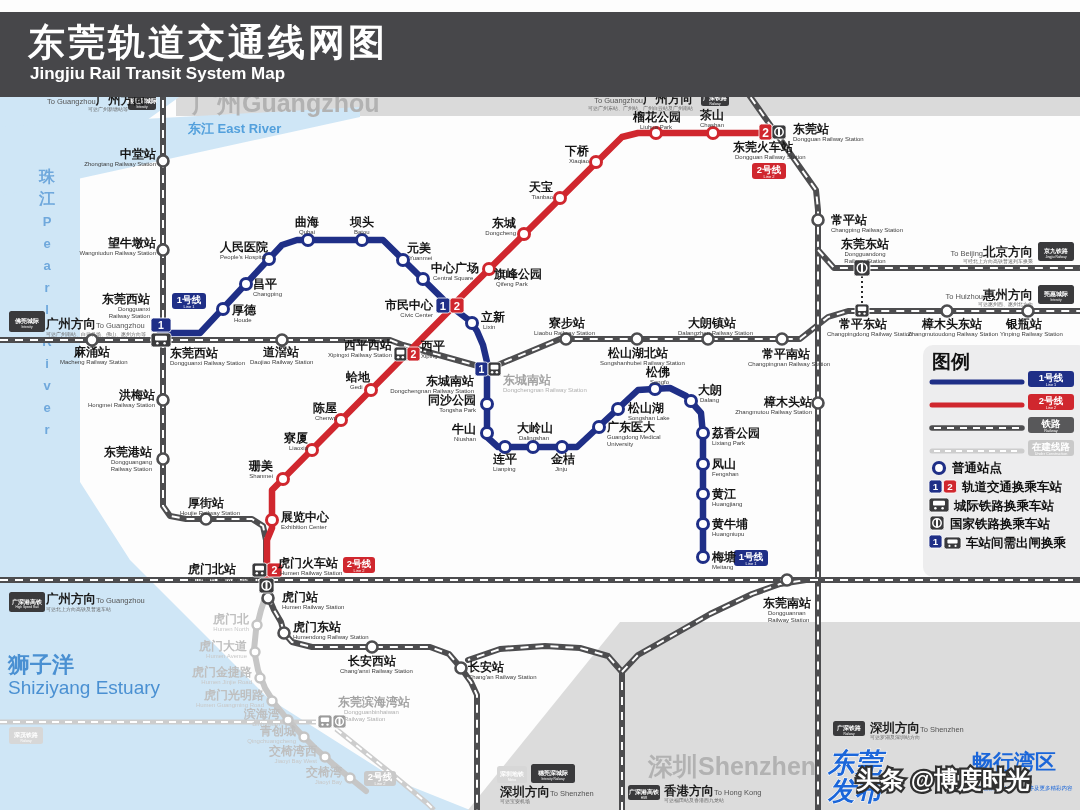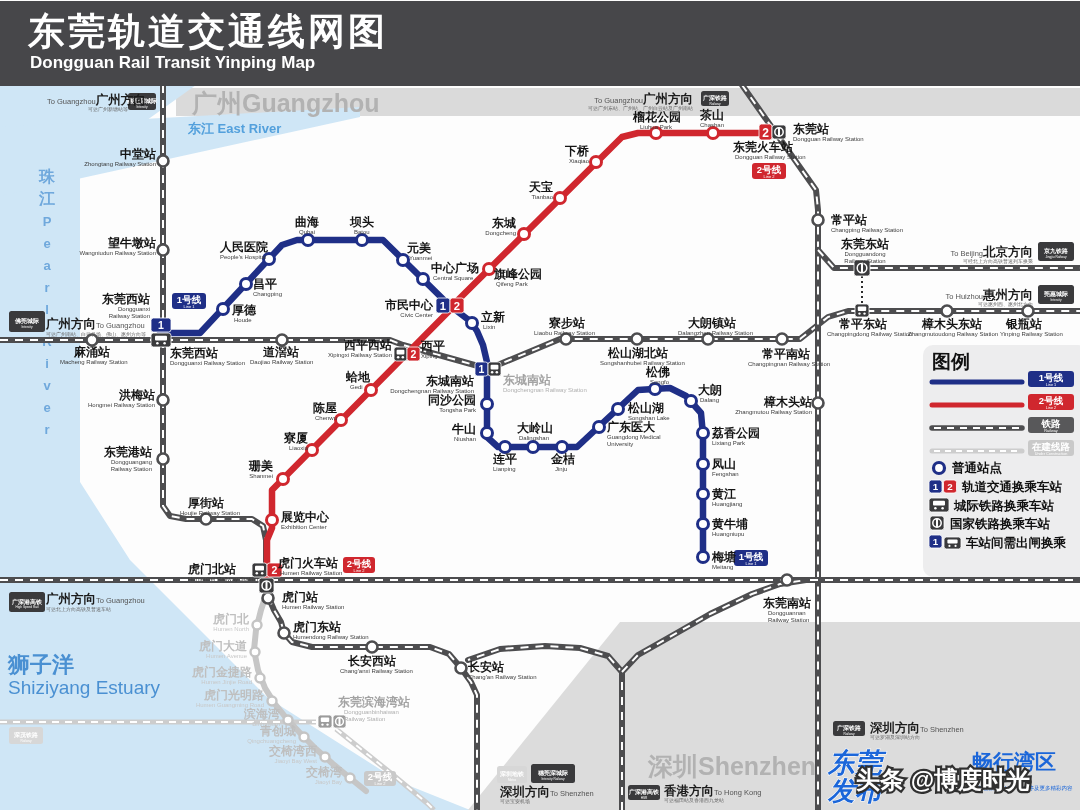--- a/index.html
+++ b/index.html
@@ -1,28 +1,28 @@
 <!DOCTYPE html>
 <html><head>
 <meta charset="utf-8">
 <style>
   html,body{margin:0;padding:0;background:#fff;}
   #stage{position:relative;width:1080px;height:810px;overflow:hidden;font-family:"Liberation Sans",sans-serif;background:#fdfdfd;}
-  #hdr{position:absolute;left:0;top:1px;width:1080px;height:85px;background:#47474a;z-index:5;}
+  #hdr{position:absolute;left:0;top:12px;width:1080px;height:85px;background:#47474a;z-index:5;}
   #hdr .t1{position:absolute;left:28px;top:6px;font-size:37px;font-weight:bold;color:#fff;letter-spacing:3px;}
   #hdr .t2{position:absolute;left:30px;top:52px;font-size:17px;font-weight:bold;color:#fff;}
   svg{position:absolute;left:0;top:0;}
   text{font-family:"Liberation Sans",sans-serif;}
 </style>
 </head>
 <body>
 <div id="stage">
   <div id="hdr">
     <div class="t1">东莞轨道交通线网图</div>
-    <div class="t2">Dongguan Rail Transit Yinping Map</div>
+    <div class="t2">Jingjiu Rail Transit System Map</div>
   </div>
   <svg id="map" width="1080" height="810" viewBox="0 0 1080 810">
       <polygon points="176,88 1080,88 1080,116 176,116" fill="#dadada"></polygon>
       <polygon points="0,85 196,85 80,168 80,482 130,560 268,698 400,782 470,810 0,810" fill="#cfe6f6"></polygon>
       <polygon points="0,127 360,107 360,117 0,196" fill="#cfe6f6"></polygon>
       <polygon points="468,810 620,622 1080,622 1080,810" fill="#dcdcdc"></polygon>
       <text x="192" y="112" font-size="25" fill="#b2b2b2" text-anchor="start" font-weight="bold">广州Guangzhou</text>
       <text x="648" y="775" font-size="25" fill="#b2b2b2" text-anchor="start" font-weight="bold">深圳Shenzhen</text>
       <text x="188" y="133" font-size="13" fill="#53a0dc" text-anchor="start" font-weight="bold">东江 East River</text>
       <text x="8" y="672" font-size="22" fill="#4a90d2" text-anchor="start" font-weight="bold">狮子洋</text>

